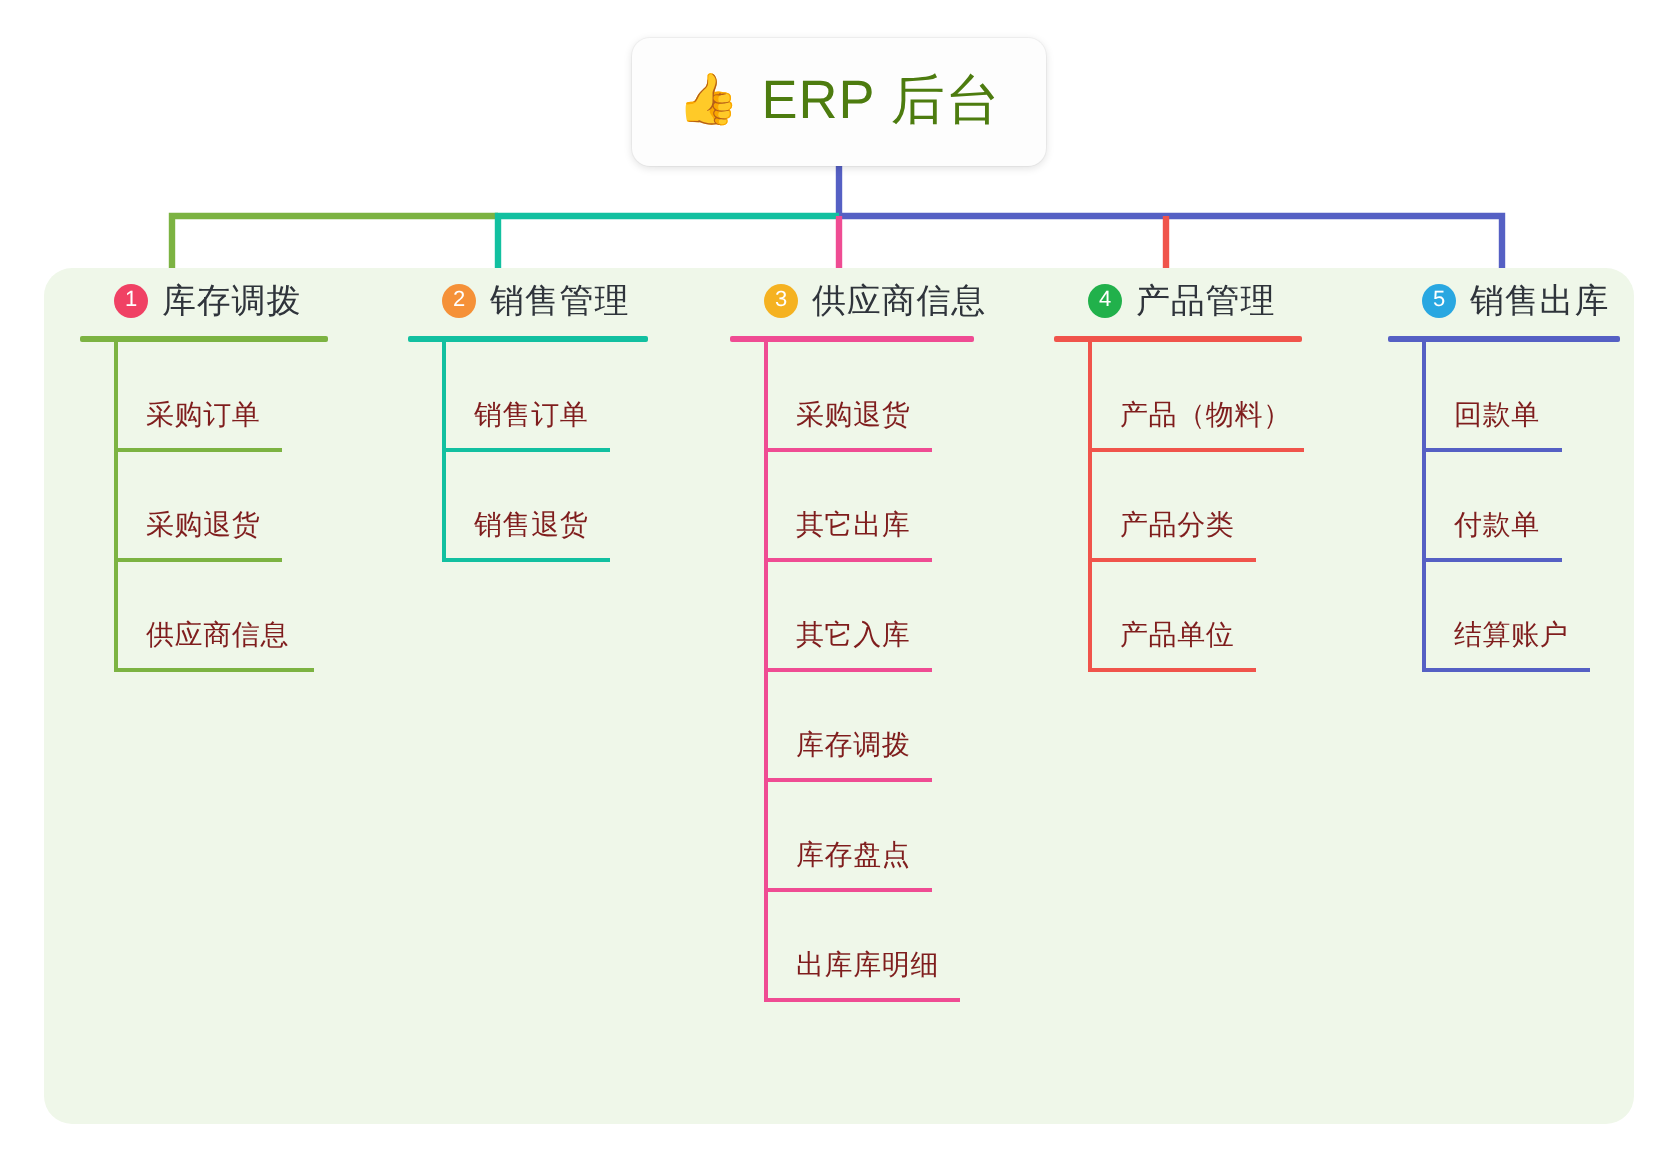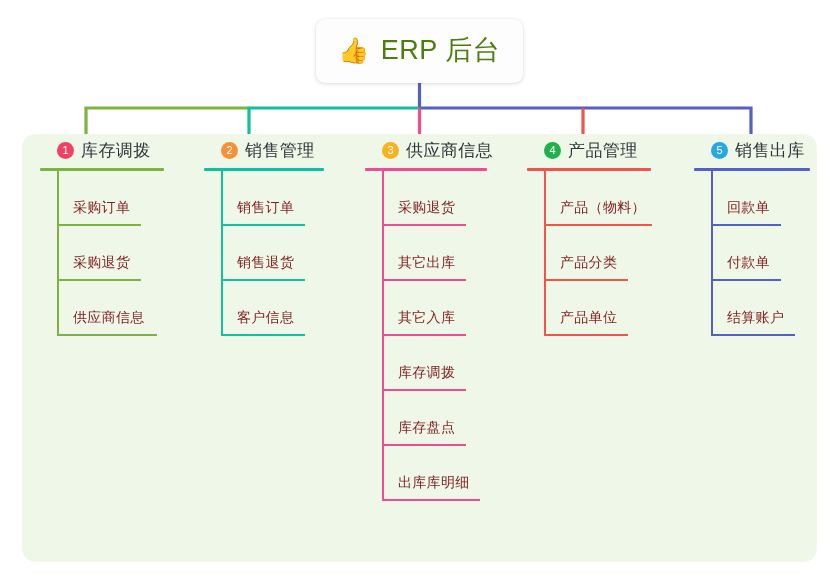--- a/index.html
+++ b/index.html
@@ -218,25 +218,20 @@
           <div class="child">
             <div class="child-spine" style="background: rgb(18, 192, 160);"></div>
             <div class="child-rule" style="background: rgb(18, 192, 160); width: 84px;"></div>
             <div class="child-label">销售订单</div>
           </div>
           <div class="child">
             <div class="child-spine" style="background: rgb(18, 192, 160);"></div>
             <div class="child-rule" style="background: rgb(18, 192, 160); width: 84px;"></div>
             <div class="child-label">销售退货</div>
           </div>
-          <div class="child">
-            <div class="child-spine" style="background: rgb(18, 192, 160);"></div>
-            <div class="child-rule" style="background: rgb(18, 192, 160); width: 84px;"></div>
-            <div class="child-label">客户信息</div>
-          </div>
         </div>
       </div>
       <div class="column" style="left: 343px;">
         <div class="col-head">
           <span class="badge" style="background: rgb(245, 178, 33);">3</span>
           <span class="col-title">供应商信息</span>
         </div>
         <div class="col-rule" style="background: rgb(239, 76, 147); width: 122px;"></div>
         <div class="children">
           <div class="child">

